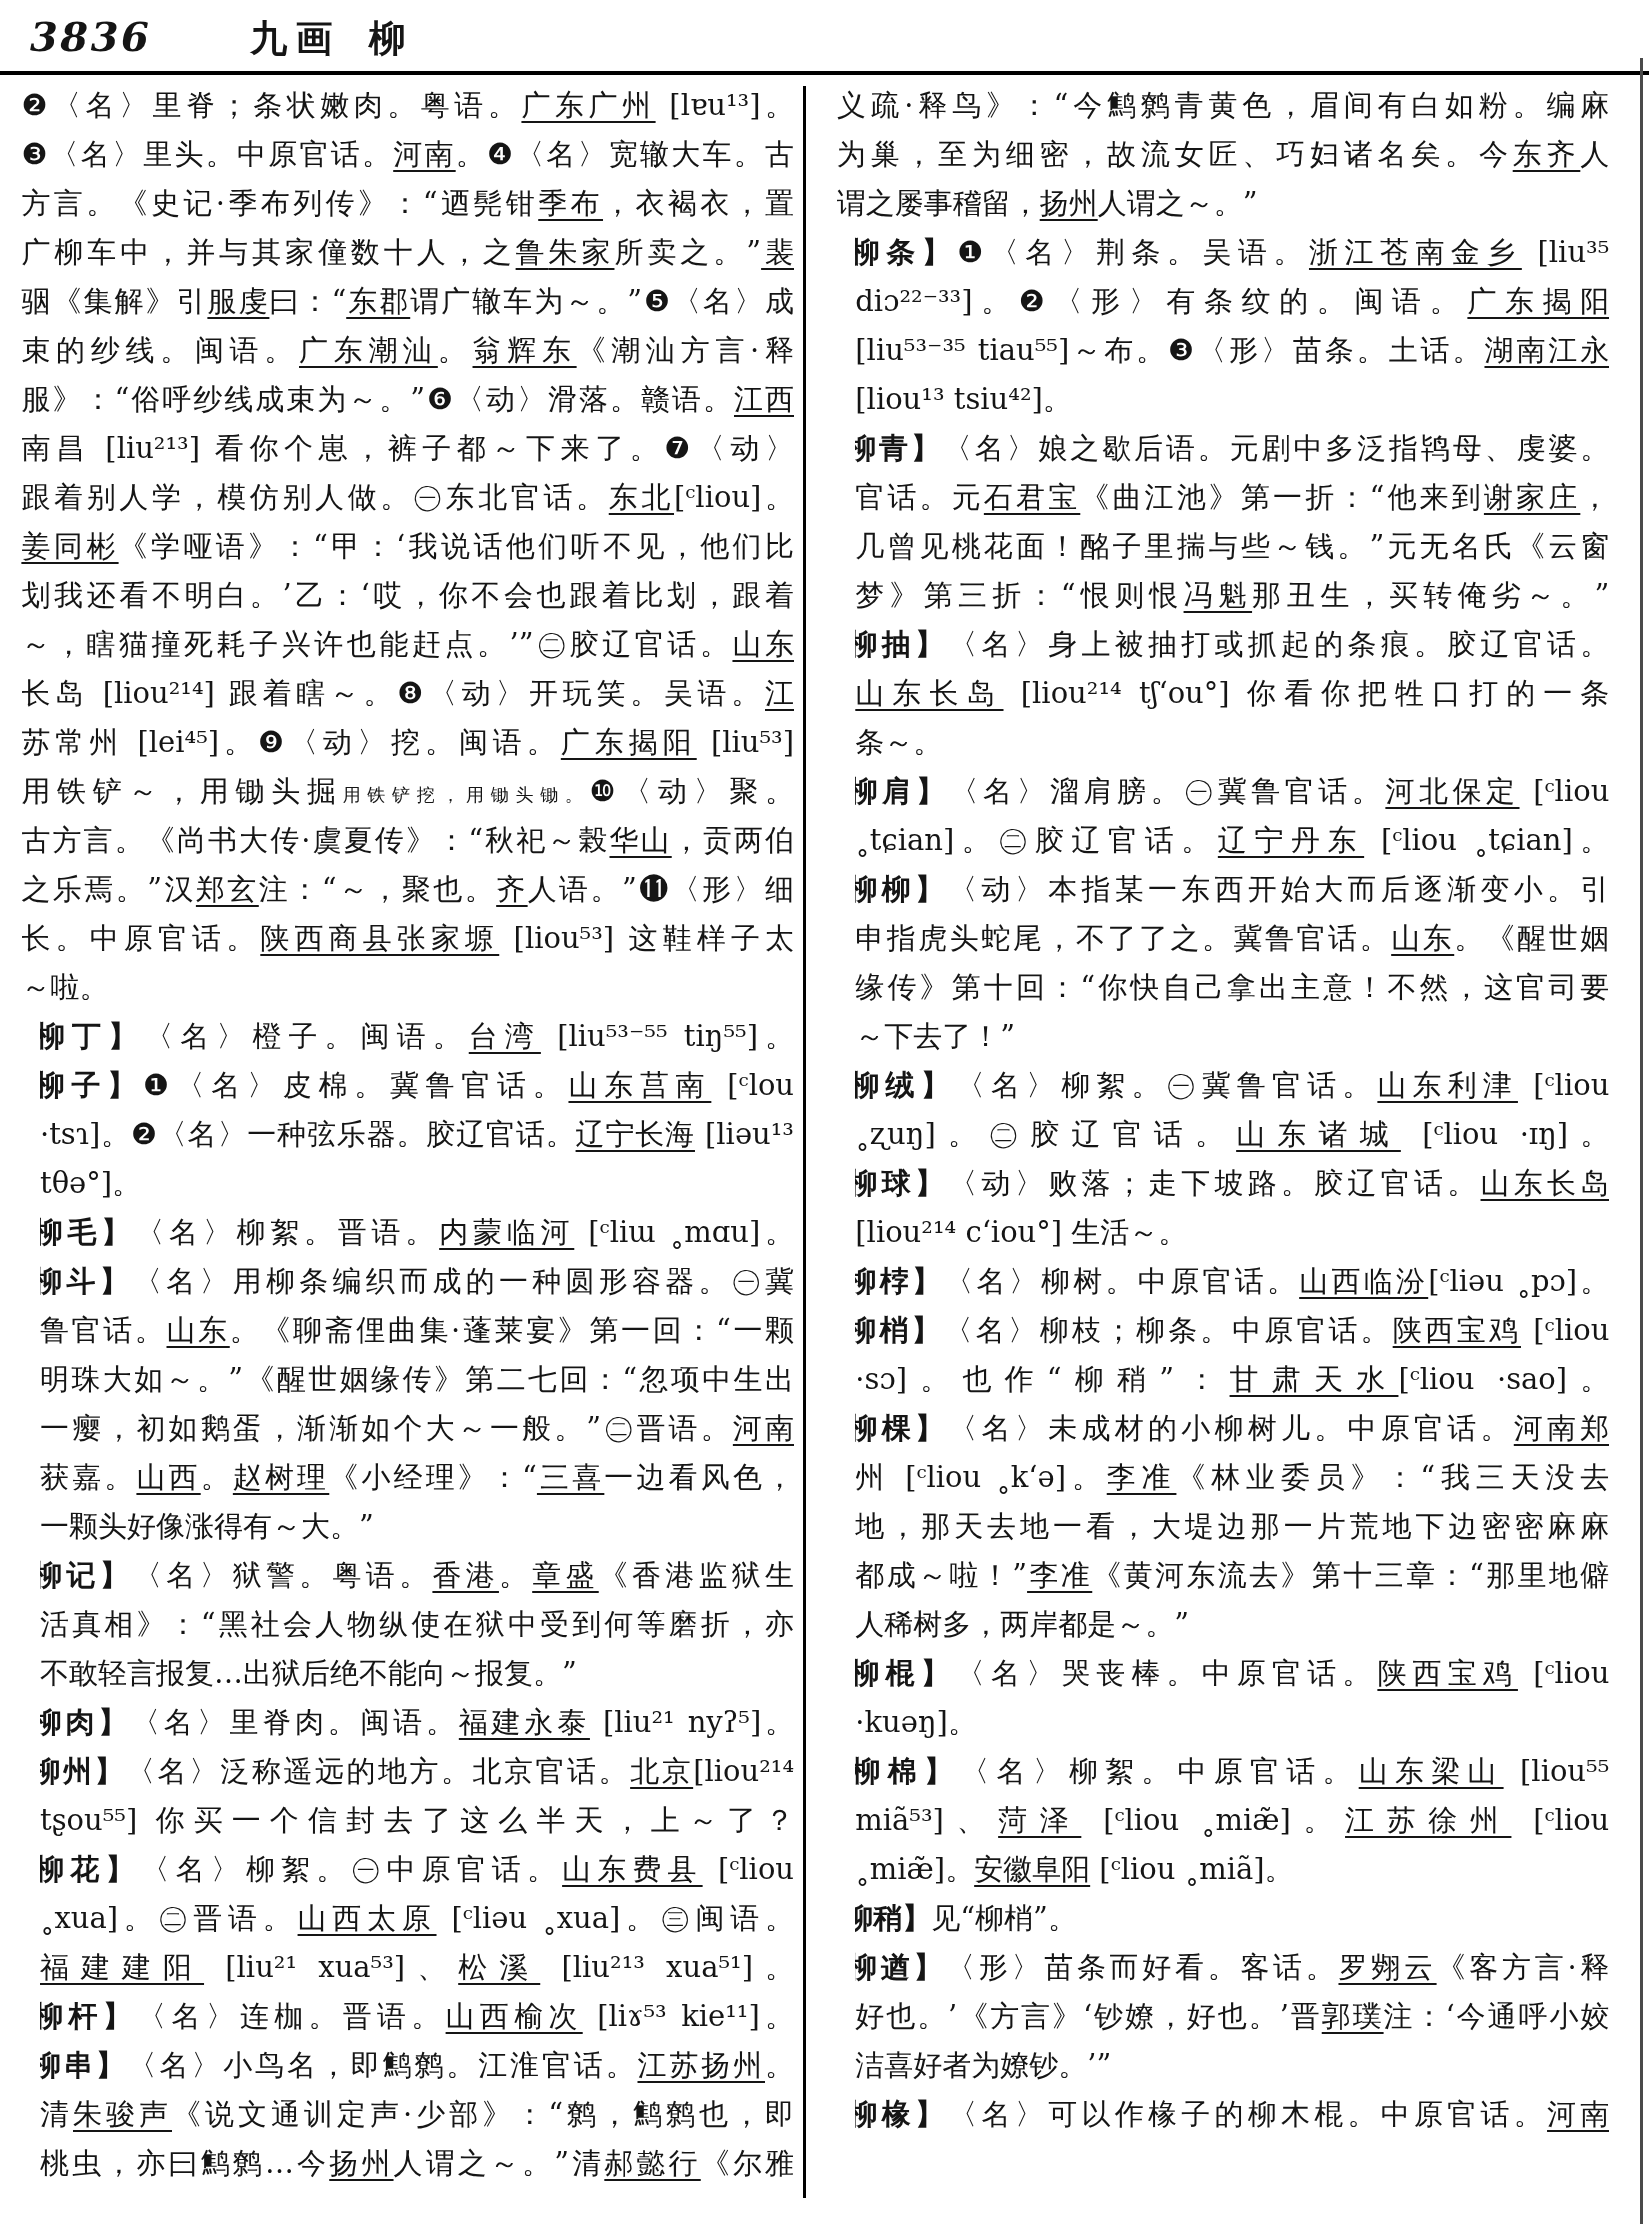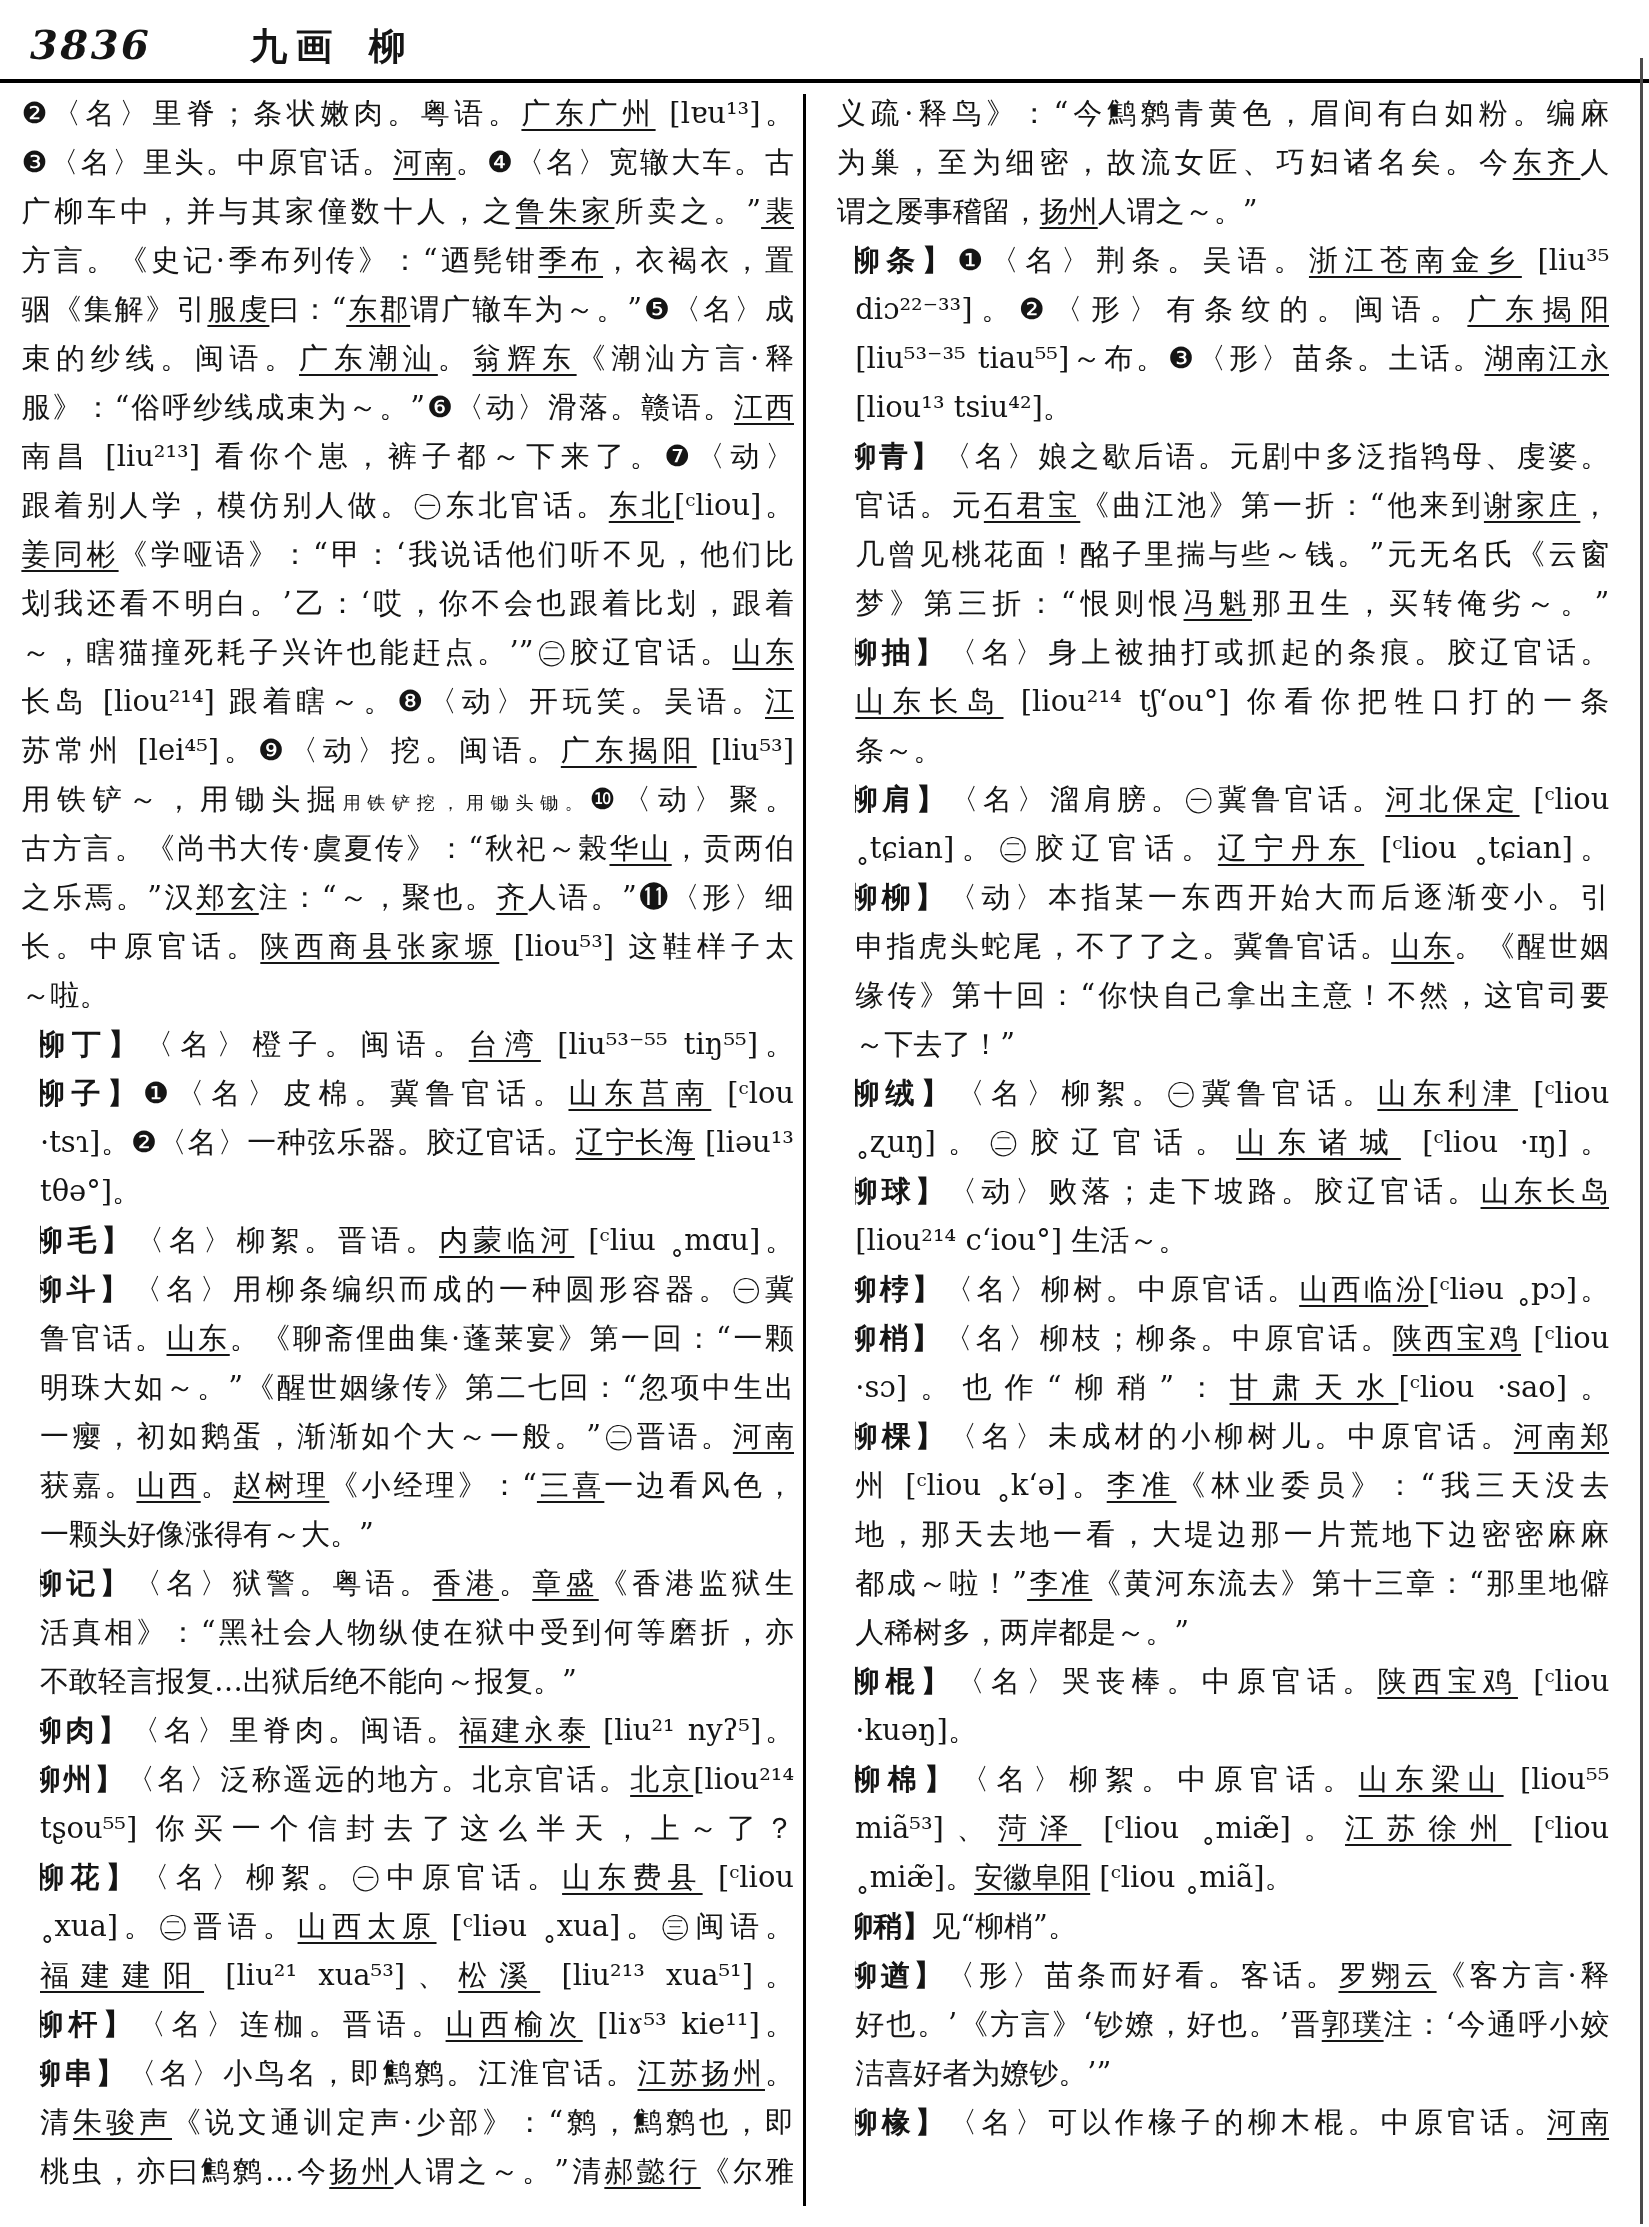--- a/index.html
+++ b/index.html
@@ -1,18 +1,18 @@
 <!DOCTYPE html>
 <html style="font-size:13.2px"><head>
 <meta charset="utf-8">
 <style>
   html,body{margin:0;padding:0;background:#e8e8e8;}
   .page{position:relative;width:1650px;height:2227px;background:#ffffff;color:#151515;
         font-family:"DejaVu Serif","Liberation Serif",serif;overflow:hidden;}
-  .hdr{padding:13.2px 0 0 30px;height:51px;margin-top:8px;}
+  .hdr{padding:13.2px 0 0 30px;height:51px;}
   .pgnum{font-style:italic;font-weight:bold;font-size:40px;letter-spacing:2.5px;}
   .sect{margin-left:99px;font-weight:bold;font-size:37px;letter-spacing:8.2px;}
   .hchar{margin-left:28px;font-weight:bold;font-size:37px;}
   .rule{height:0;border-top:4.1px solid #000;margin-top:6.6px;}
   .cols{display:flex;padding-left:0;margin-top:6.6px;}
   .col{width:794px;font-size:29px;}
   .divider{width:3.3px;background:#000;margin:5px 9px 0 9px;height:2112px;flex:0 0 auto;}
   .edge{position:absolute;right:7.4px;top:58px;width:2.5px;height:2166px;background:#4a4a4a;}
   .line{height:49px;line-height:49px;text-align:justify;text-align-last:justify;overflow:hidden;}
   .line.end{text-align-last:left;}
@@ -29,22 +29,22 @@
 <div class="page">
   <header class="hdr">
     <span class="pgnum">3836</span><span class="sect">九画</span><span class="hchar">柳</span>
   </header>
   <div class="rule"></div>
   <div class="cols">
     <div class="col" id="col-0">
         <div class="block cont">
           <div class="line">❷〈名〉里脊；条状嫩肉。粤语。<span class="pn">广东广州</span> [lɐu¹³]。</div>
           <div class="line">❸〈名〉里头。中原官话。<span class="pn">河南</span>。❹〈名〉宽辙大车。古</div>
+          <div class="line">方言。《史记·季布列传》：“迺髡钳<span class="pn">季布</span>，衣褐衣，置</div>
           <div class="line">广柳车中，并与其家僮数十人，之<span class="pn">鲁</span><span class="pn">朱家</span>所卖之。”<span class="pn">裴</span></div>
-          <div class="line">方言。《史记·季布列传》：“迺髡钳<span class="pn">季布</span>，衣褐衣，置</div>
           <div class="line">骃《集解》引<span class="pn">服虔</span>曰：“<span class="pn">东郡</span>谓广辙车为～。”❺〈名〉成</div>
           <div class="line">束的纱线。闽语。<span class="pn">广东潮汕</span>。<span class="pn">翁辉东</span>《潮汕方言·释</div>
           <div class="line">服》：“俗呼纱线成束为～。”❻〈动〉滑落。赣语。<span class="pn">江西</span></div>
           <div class="line">南昌 [liu²¹³] 看你个崽，裤子都～下来了。❼〈动〉</div>
           <div class="line">跟着别人学，模仿别人做。㊀东北官话。<span class="pn">东北</span>[ᶜliou]。</div>
           <div class="line"><span class="pn">姜同彬</span>《学哑语》：“甲：‘我说话他们听不见，他们比</div>
           <div class="line">划我还看不明白。’乙：‘哎，你不会也跟着比划，跟着</div>
           <div class="line">～，瞎猫撞死耗子兴许也能赶点。’”㊁胶辽官话。<span class="pn">山东</span></div>
           <div class="line">长岛 [liou²¹⁴] 跟着瞎～。❽〈动〉开玩笑。吴语。<span class="pn">江</span></div>
           <div class="line">苏常州 [lei⁴⁵]。❾〈动〉挖。闽语。<span class="pn">广东揭阳</span> [liu⁵³]</div>

